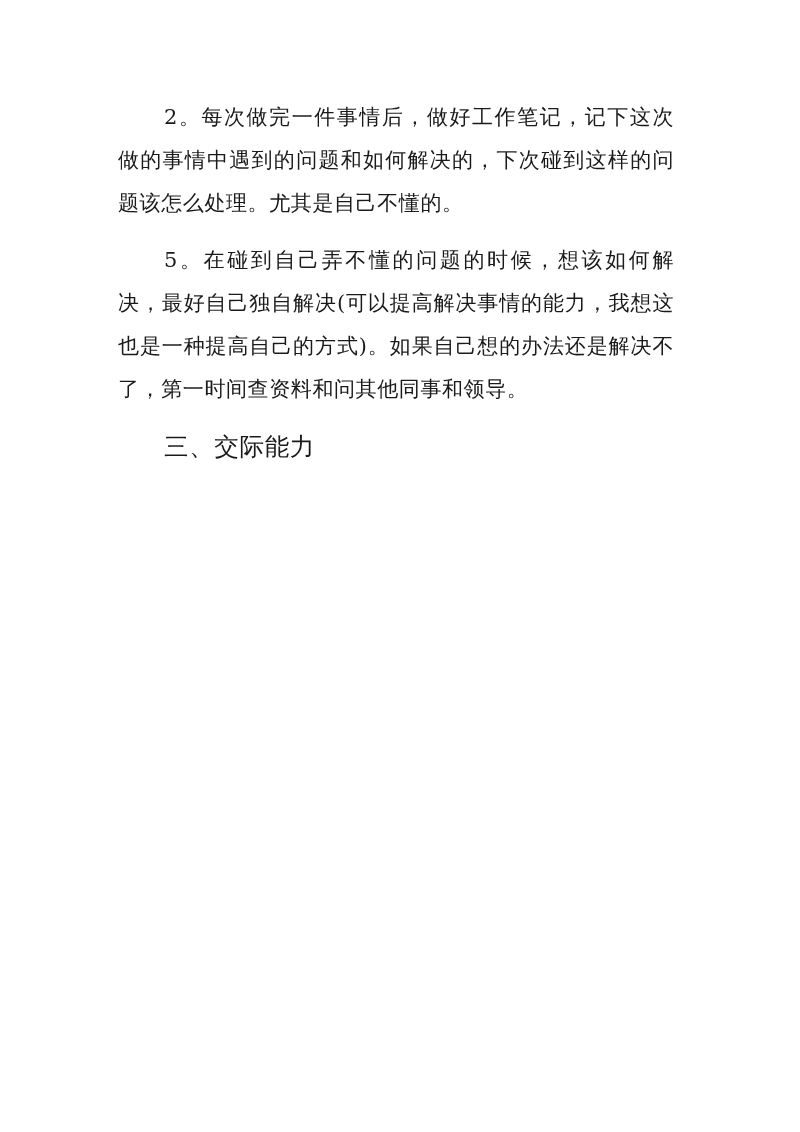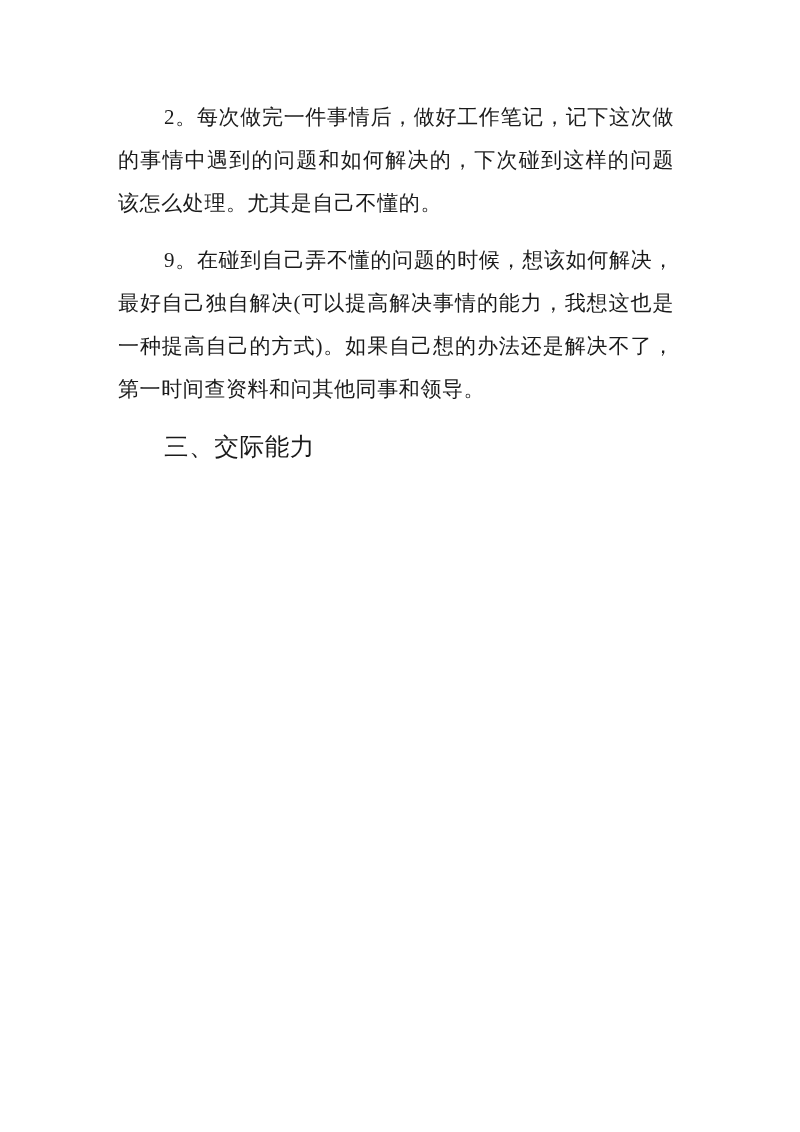--- a/index.html
+++ b/index.html
@@ -31,30 +31,29 @@
       font-size: 21px;
       line-height: 43px;
       letter-spacing: 0.6px;
     }
     .para {
       margin: 0 8px 14px 0;
       text-indent: 46px;
       text-align: justify;
       text-justify: inter-character;
       word-break: break-all;
-      font-family: Liberation Serif, serif;
     }
     .heading {
       margin: 0 0 14px 0;
       text-indent: 46px;
       font-weight: normal;
     }
   </style>
 </head>
 <body>
 
 <div class="page">
   <div class="doc-body">
     <p class="para">2。每次做完一件事情后，做好工作笔记，记下这次做的事情中遇到的问题和如何解决的，下次碰到这样的问题该怎么处理。尤其是自己不懂的。</p>
-    <p class="para">9。在碰到自己弄不懂的问题的时候，想该如何解决，最好自己独自解决(可以提高解决事情的能力，我想这也是一种提高自己的方式)。如果自己想的办法还是解决不了，第一时间查资料和问其他同事和领导。</p>
+    <p class="para">5。在碰到自己弄不懂的问题的时候，想该如何解决，最好自己独自解决(可以提高解决事情的能力，我想这也是一种提高自己的方式)。如果自己想的办法还是解决不了，第一时间查资料和问其他同事和领导。</p>
     <h3 class="heading">三、交际能力</h3>
   </div>
 </div>
 
 </body></html>

